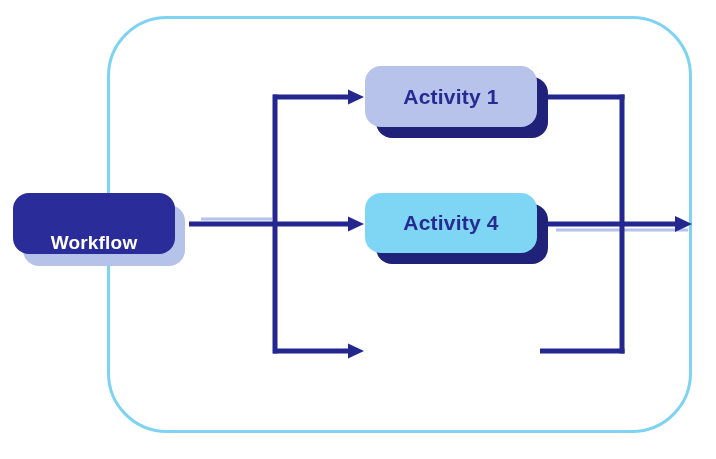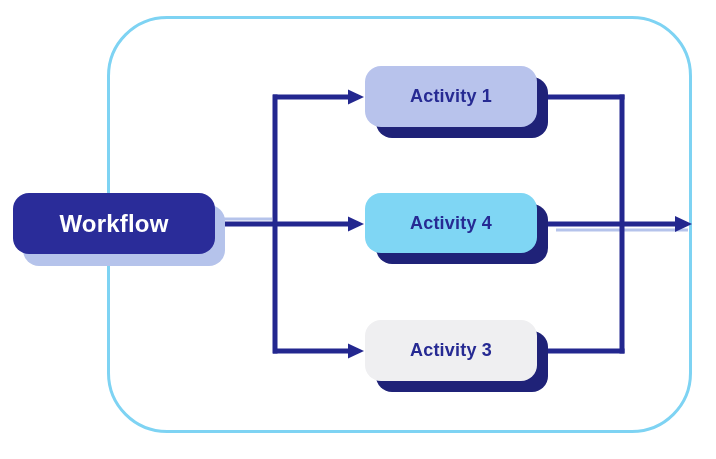--- a/index.html
+++ b/index.html
@@ -41,29 +41,30 @@
   .connectors polygon.head{fill:var(--navy-line);}
   .node{
     position:absolute;
     display:flex;align-items:center;justify-content:center;
     border-radius:16px;
     font-weight:bold;
     z-index:3;
     letter-spacing:0.2px;
   }
   .node-workflow{
-    left:13px;top:193px;width:202px;height:61px;
+    left:13px;top:193px;width:162px;height:61px;
     background:var(--navy-fill);
     color:var(--white);
-    font-size:24px;
+    font-size:19px;
     box-shadow:10px 12px 0 var(--periwinkle);
+    align-items:flex-end;
   }
   .node-activity{
     width:172px;height:61px;
-    font-size:18px;
+    font-size:21px;
     color:var(--navy-text);
     box-shadow:11px 11px 0 var(--navy-shadow);
   }
   .node-activity-1{left:365px;top:66px;background:var(--lavender);}
   .node-activity-2{left:365px;top:193px;height:60px;background:var(--sky);}
   .node-activity-3{left:365px;top:320px;background:var(--light-gray);}
 </style>
 </head>
 <body>
 
@@ -96,17 +97,14 @@
   </div>
 
   <div class="node node-activity node-activity-1">
     <span>Activity 1</span>
   </div>
 
   <div class="node node-activity node-activity-2">
     <span>Activity 4</span>
   </div>
 
-  <div class="node node-activity node-activity-3">
-    <span>Activity 3</span>
-  </div>
 
 </div>
 
 </body></html>

